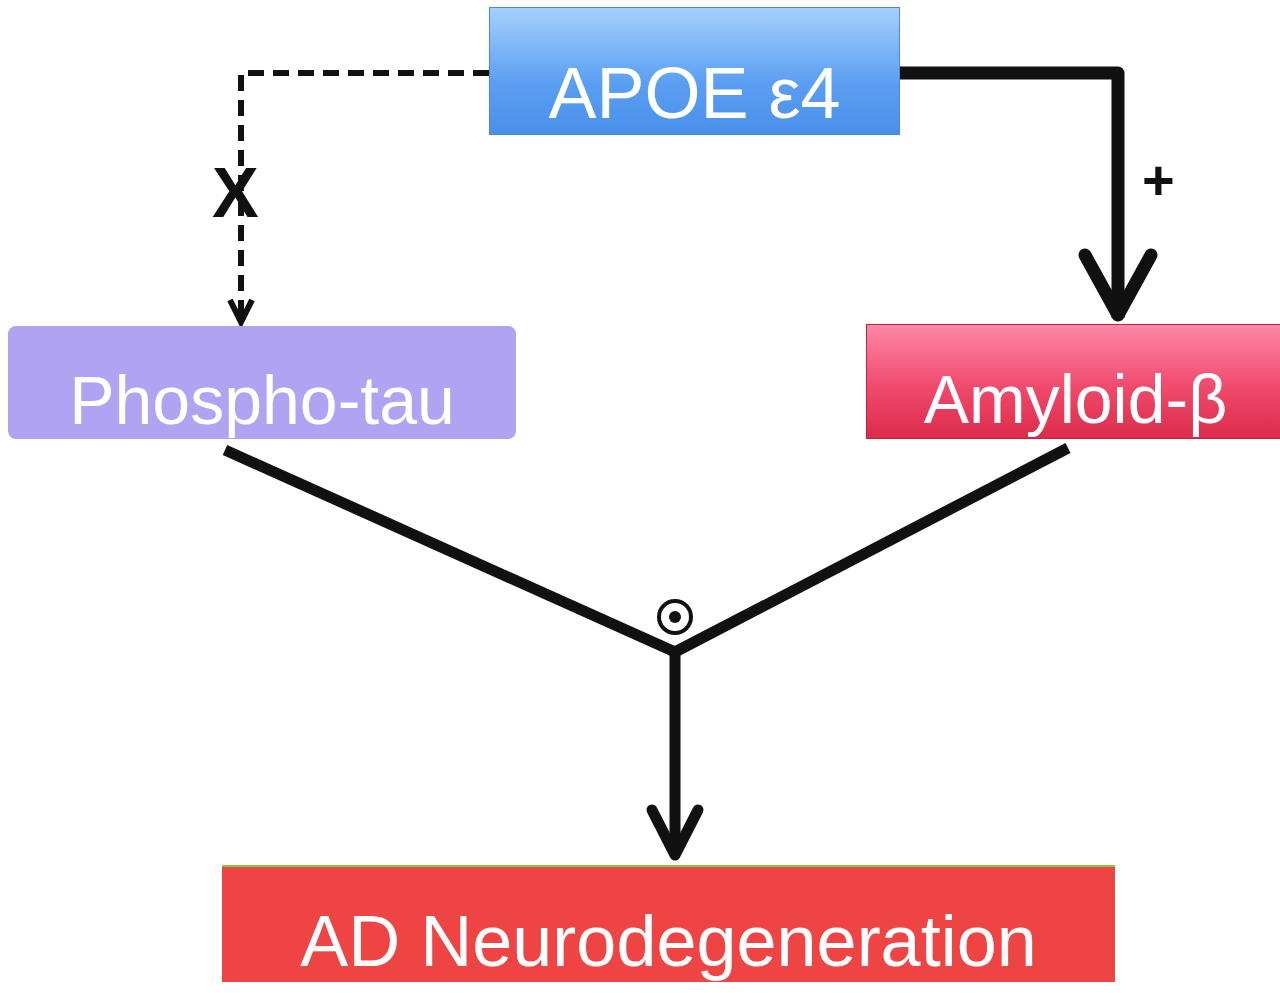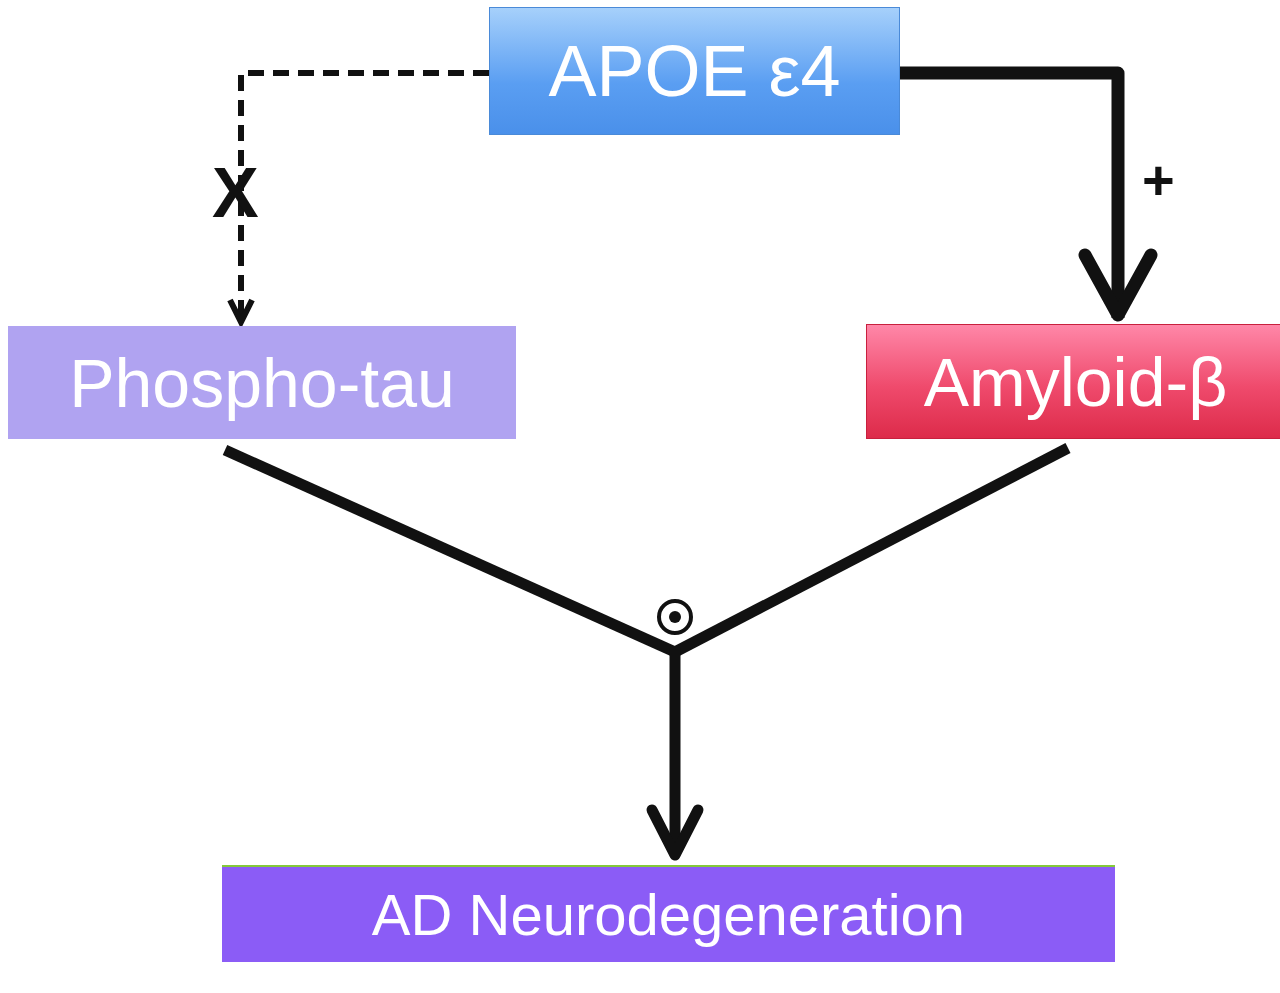--- a/index.html
+++ b/index.html
@@ -1,27 +1,27 @@
 <!DOCTYPE html>
 <html><head>
 <meta charset="utf-8">
 <style>
   html, body { margin: 0; padding: 0; background: #ffffff; }
   body { width: 1280px; height: 993px; position: relative; overflow: hidden;
          font-family: "Liberation Sans", "DejaVu Sans", sans-serif; }
-  .node { position: absolute; display: flex; align-items: center; justify-content: center;
+  .node { position: absolute; display: flex; align-items: flex-end; justify-content: center;
           color: #ffffff; white-space: nowrap; box-sizing: border-box; }
   #apoe { left: 489px; top: 7px; width: 411px; height: 128px; font-size: 72px;
           background: linear-gradient(#a6d0fb, #5a9ef2 60%, #4a90ea); border: 1px solid #4a8ad8; }
   #ptau { left: 8px; top: 326px; width: 508px; height: 113px; font-size: 68px;
-          background: #b0a3f1; }
+          background: #b0a3f1; border-radius: 8px; }
   #abeta { left: 866px; top: 324px; width: 419px; height: 115px; font-size: 68px;
            background: linear-gradient(#ff87a8, #ef4a6c 55%, #dd2b4a); border: 1px solid #c8203e; }
-  #ad { left: 222px; top: 865px; width: 893px; height: 97px; font-size: 58px;
-        background: #8b5cf6; border-top: 2px solid #84c93a; }
+  #ad { left: 222px; top: 865px; width: 893px; height: 117px; font-size: 72px;
+        background: #ef4444; border-top: 2px solid #84c93a; }
   svg { position: absolute; left: 0; top: 0; }
   .lbl { position: absolute; font-weight: bold; color: #111; font-family: "Liberation Sans", sans-serif; }
   #lbl-x { left: 212px; top: 158px; font-size: 70px; line-height: 70px; }
   #lbl-plus { left: 1142px; top: 152px; font-size: 56px; line-height: 56px; }
 </style>
 </head>
 <body>
 
 <svg width="1280" height="993" viewBox="0 0 1280 993">
 

